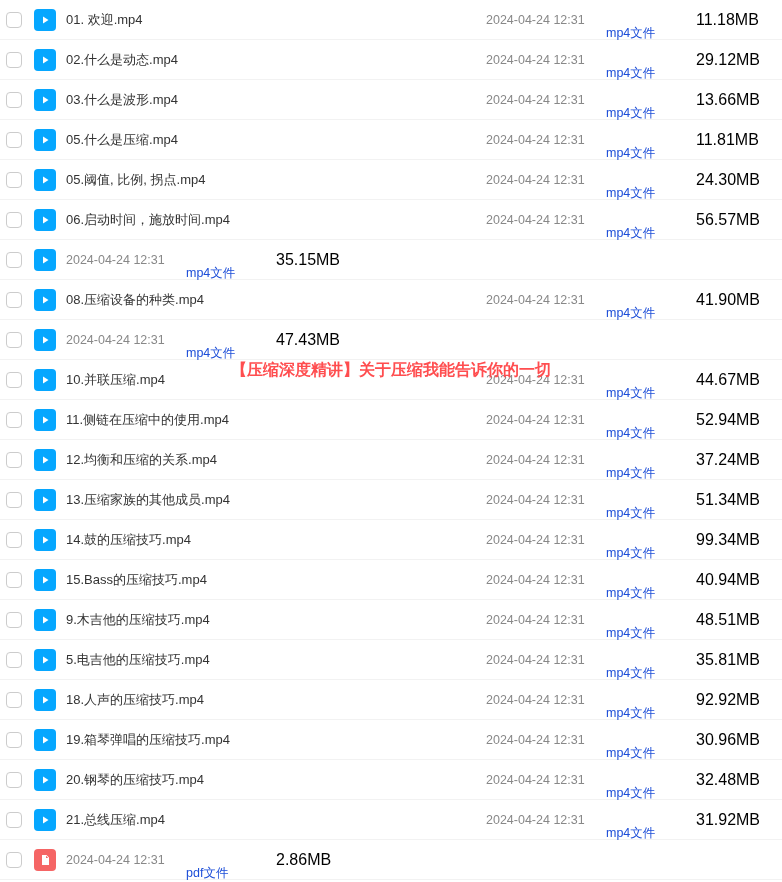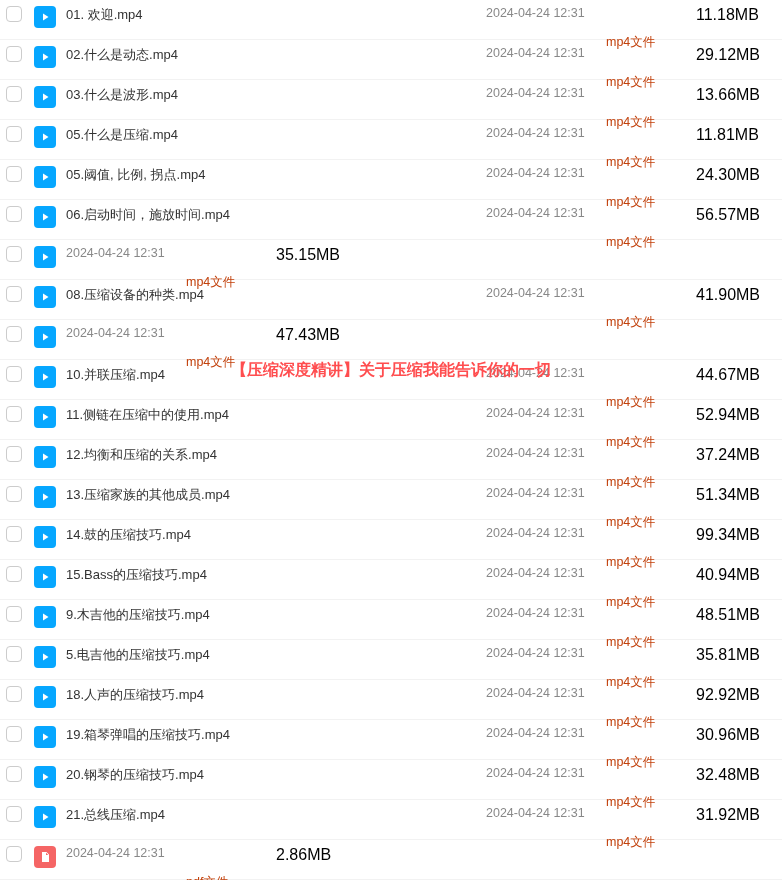--- a/index.html
+++ b/index.html
@@ -7,22 +7,23 @@
     font-family: -apple-system, "PingFang SC", "Microsoft YaHei", sans-serif;
     font-size: 13px;
     color: #333;
     background: #fff;
     width: 782px;
     position: relative;
   }
   .file-list { width: 100%; }
   .row {
     display: flex;
+    align-items: center;
     height: 40px;
-    padding: 6px 6px;
+    padding: 0 6px;
     border-bottom: 1px solid #f2f2f2;
   }
   .checkbox {
     width: 16px; height: 16px;
     border: 1px solid #ccc;
     border-radius: 4px;
     margin-right: 12px;
     flex-shrink: 0;
     background: #fff;
     cursor: pointer;
@@ -42,21 +43,21 @@
   .name {
     flex: 1;
     color: #333;
     cursor: pointer;
     white-space: nowrap;
     overflow: hidden;
     text-overflow: ellipsis;
     font-size: 13px;
   }
   .date { width: 120px; color: #888; font-size: 12.5px; }
-  .type { width: 90px; color: #c2410c; font-size: 12.5px; margin-top: 28px; }
+  .type { width: 90px; color: #1d4ed8; font-size: 12.5px; margin-top: 28px; }
   .size { width: 80px; color: #000000; font-size: 16px; }
   .watermark {
     position: absolute;
     left: 50%; transform: translateX(-50%);
     top: 360px;
     font-size: 16px;
     color: #ff4d4f;
     pointer-events: none;
     font-weight: 700;
     white-space: nowrap;

